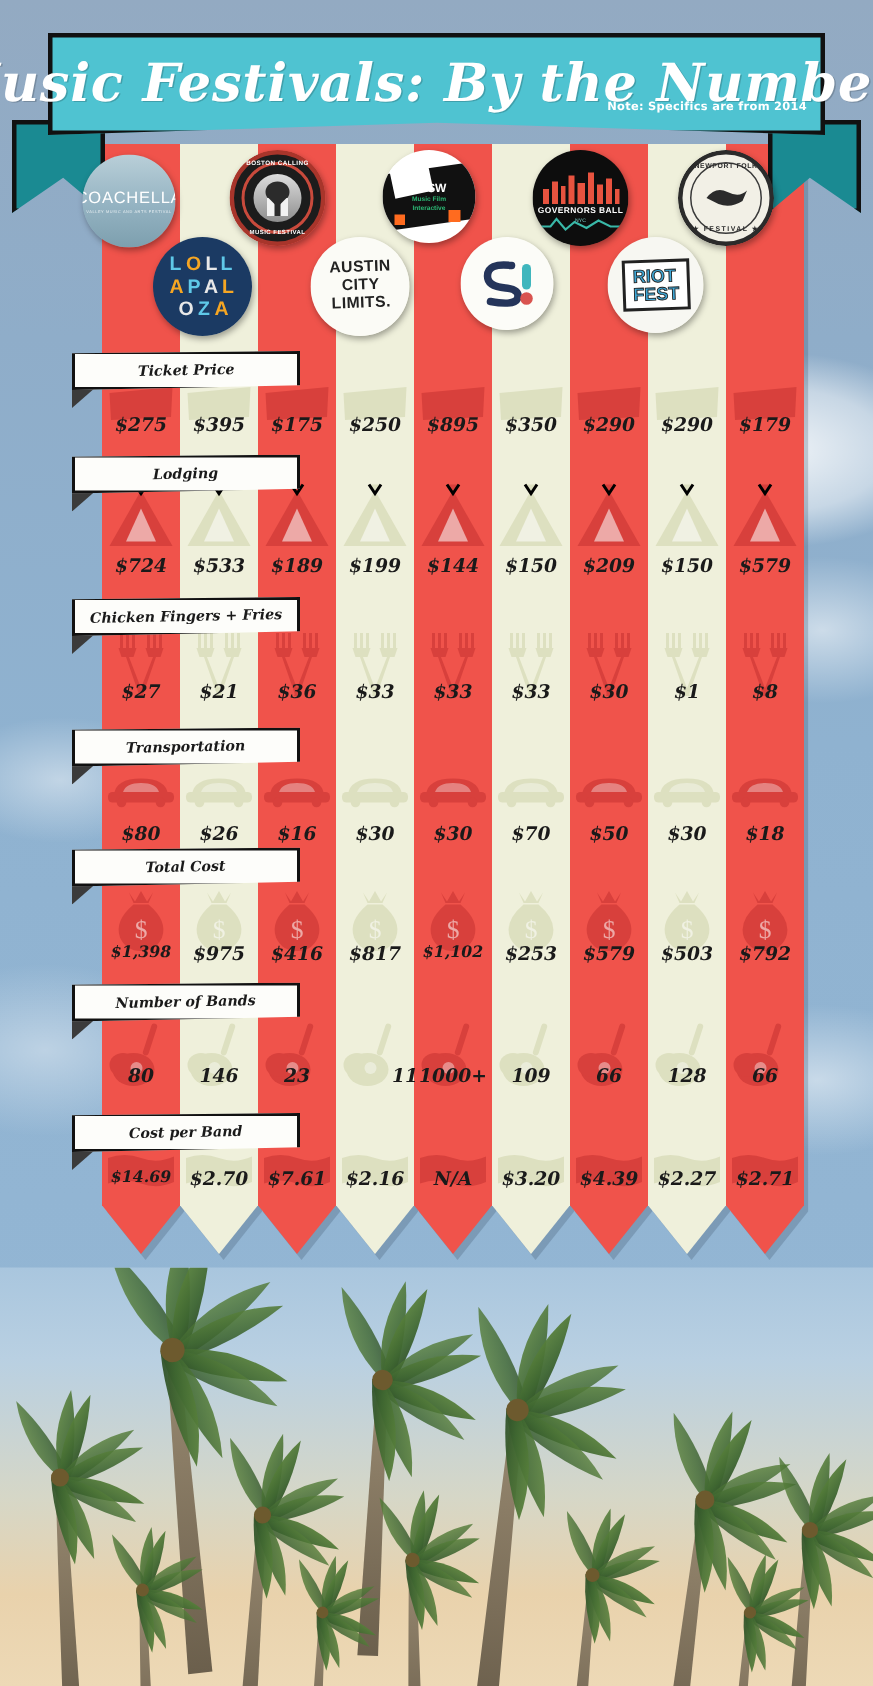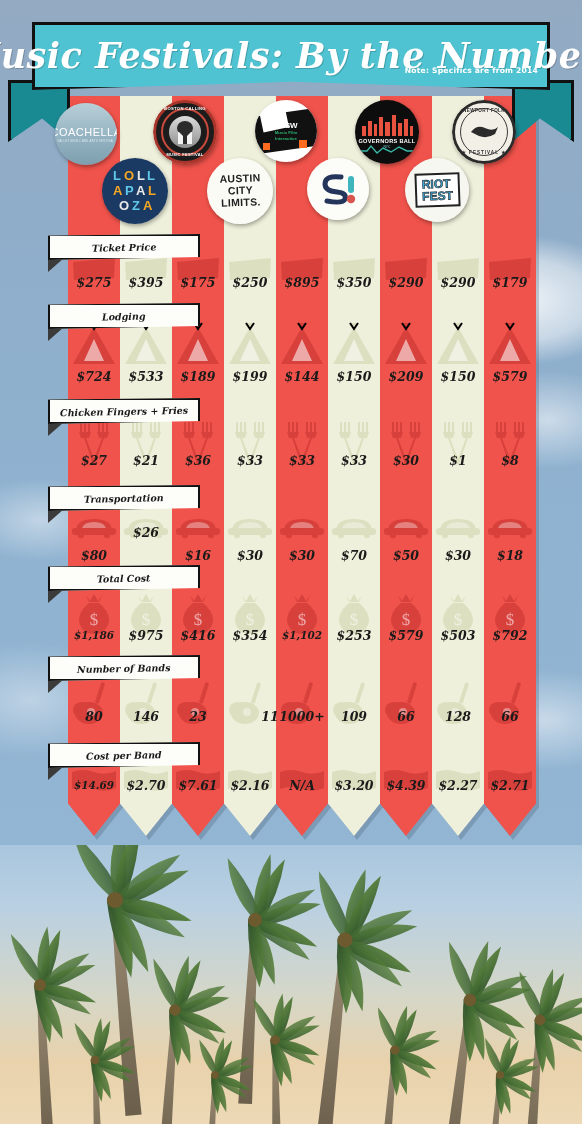--- a/index.html
+++ b/index.html
@@ -624,21 +624,21 @@
     <div class="cell" style="left: 68px; top: 545px;">$80</div>
     <div class="iconbox" style="left: 120px; top: 512px; height: 28px;">
       <svg width="48" height="28" viewBox="0 0 48 28">
         <path d="M6 18 Q7 7 24 7 Q41 7 42 18 Z" class="dark-on-cream"></path>
         <rect x="2" y="16" width="44" height="7" rx="3" class="dark-on-cream"></rect>
         <circle cx="11" cy="23" r="3.2" class="dark-on-cream"></circle>
         <circle cx="37" cy="23" r="3.2" class="dark-on-cream"></circle>
         <path d="M12 16 Q14 10 24 10 Q34 10 36 16 Z" fill="#fff" fill-opacity=".35"></path>
       </svg>
     </div>
-    <div class="cell" style="left: 120px; top: 522px;">$26</div>
+    <div class="cell" style="left: 120px; top: 545px;">$26</div>
     <div class="iconbox" style="left: 172px; top: 512px; height: 28px;">
       <svg width="48" height="28" viewBox="0 0 48 28">
         <path d="M6 18 Q7 7 24 7 Q41 7 42 18 Z" class="dark-on-red"></path>
         <rect x="2" y="16" width="44" height="7" rx="3" class="dark-on-red"></rect>
         <circle cx="11" cy="23" r="3.2" class="dark-on-red"></circle>
         <circle cx="37" cy="23" r="3.2" class="dark-on-red"></circle>
         <path d="M12 16 Q14 10 24 10 Q34 10 36 16 Z" fill="#fff" fill-opacity=".35"></path>
       </svg>
     </div>
     <div class="cell" style="left: 172px; top: 545px; font-style: italic;">$16</div>
@@ -706,21 +706,21 @@
     <div class="ribbon" style="top: 565px;">
       <span class="ribbon-label">Total Cost</span>
     </div>
     <div class="iconbox" style="left: 68px; top: 592px; height: 44px;">
       <svg width="44" height="44" viewBox="0 0 44 44">
         <path d="M14 3 L17 10 L27 10 L30 3 L26 9 L22 2 L18 9 Z" class="dark-on-red"></path>
         <path d="M17 11 Q4 22 8 33 Q12 42 22 42 Q32 42 36 33 Q40 22 27 11 Z" class="dark-on-red"></path>
         <text x="22" y="33" text-anchor="middle" font-family="'Liberation Serif',serif" font-size="17" fill="#fff" fill-opacity=".55">$</text>
       </svg>
     </div>
-    <div class="cell small" style="left: 68px; top: 625px;">$1,186</div>
+    <div class="cell small" style="left: 68px; top: 625px;">$1,398</div>
     <div class="iconbox" style="left: 120px; top: 592px; height: 44px;">
       <svg width="44" height="44" viewBox="0 0 44 44">
         <path d="M14 3 L17 10 L27 10 L30 3 L26 9 L22 2 L18 9 Z" class="dark-on-cream"></path>
         <path d="M17 11 Q4 22 8 33 Q12 42 22 42 Q32 42 36 33 Q40 22 27 11 Z" class="dark-on-cream"></path>
         <text x="22" y="33" text-anchor="middle" font-family="'Liberation Serif',serif" font-size="17" fill="#fff" fill-opacity=".55">$</text>
       </svg>
     </div>
     <div class="cell" style="left: 120px; top: 625px;">$975</div>
     <div class="iconbox" style="left: 172px; top: 592px; height: 44px;">
       <svg width="44" height="44" viewBox="0 0 44 44">
@@ -730,21 +730,21 @@
       </svg>
     </div>
     <div class="cell" style="left: 172px; top: 625px;">$416</div>
     <div class="iconbox" style="left: 224px; top: 592px; height: 44px;">
       <svg width="44" height="44" viewBox="0 0 44 44">
         <path d="M14 3 L17 10 L27 10 L30 3 L26 9 L22 2 L18 9 Z" class="dark-on-cream"></path>
         <path d="M17 11 Q4 22 8 33 Q12 42 22 42 Q32 42 36 33 Q40 22 27 11 Z" class="dark-on-cream"></path>
         <text x="22" y="33" text-anchor="middle" font-family="'Liberation Serif',serif" font-size="17" fill="#fff" fill-opacity=".55">$</text>
       </svg>
     </div>
-    <div class="cell" style="left: 224px; top: 625px;">$354</div>
+    <div class="cell" style="left: 224px; top: 625px;">$817</div>
     <div class="iconbox" style="left: 276px; top: 592px; height: 44px;">
       <svg width="44" height="44" viewBox="0 0 44 44">
         <path d="M14 3 L17 10 L27 10 L30 3 L26 9 L22 2 L18 9 Z" class="dark-on-red"></path>
         <path d="M17 11 Q4 22 8 33 Q12 42 22 42 Q32 42 36 33 Q40 22 27 11 Z" class="dark-on-red"></path>
         <text x="22" y="33" text-anchor="middle" font-family="'Liberation Serif',serif" font-size="17" fill="#fff" fill-opacity=".55">$</text>
       </svg>
     </div>
     <div class="cell small" style="left: 276px; top: 625px;">$1,102</div>
     <div class="iconbox" style="left: 328px; top: 592px; height: 44px;">
       <svg width="44" height="44" viewBox="0 0 44 44">

